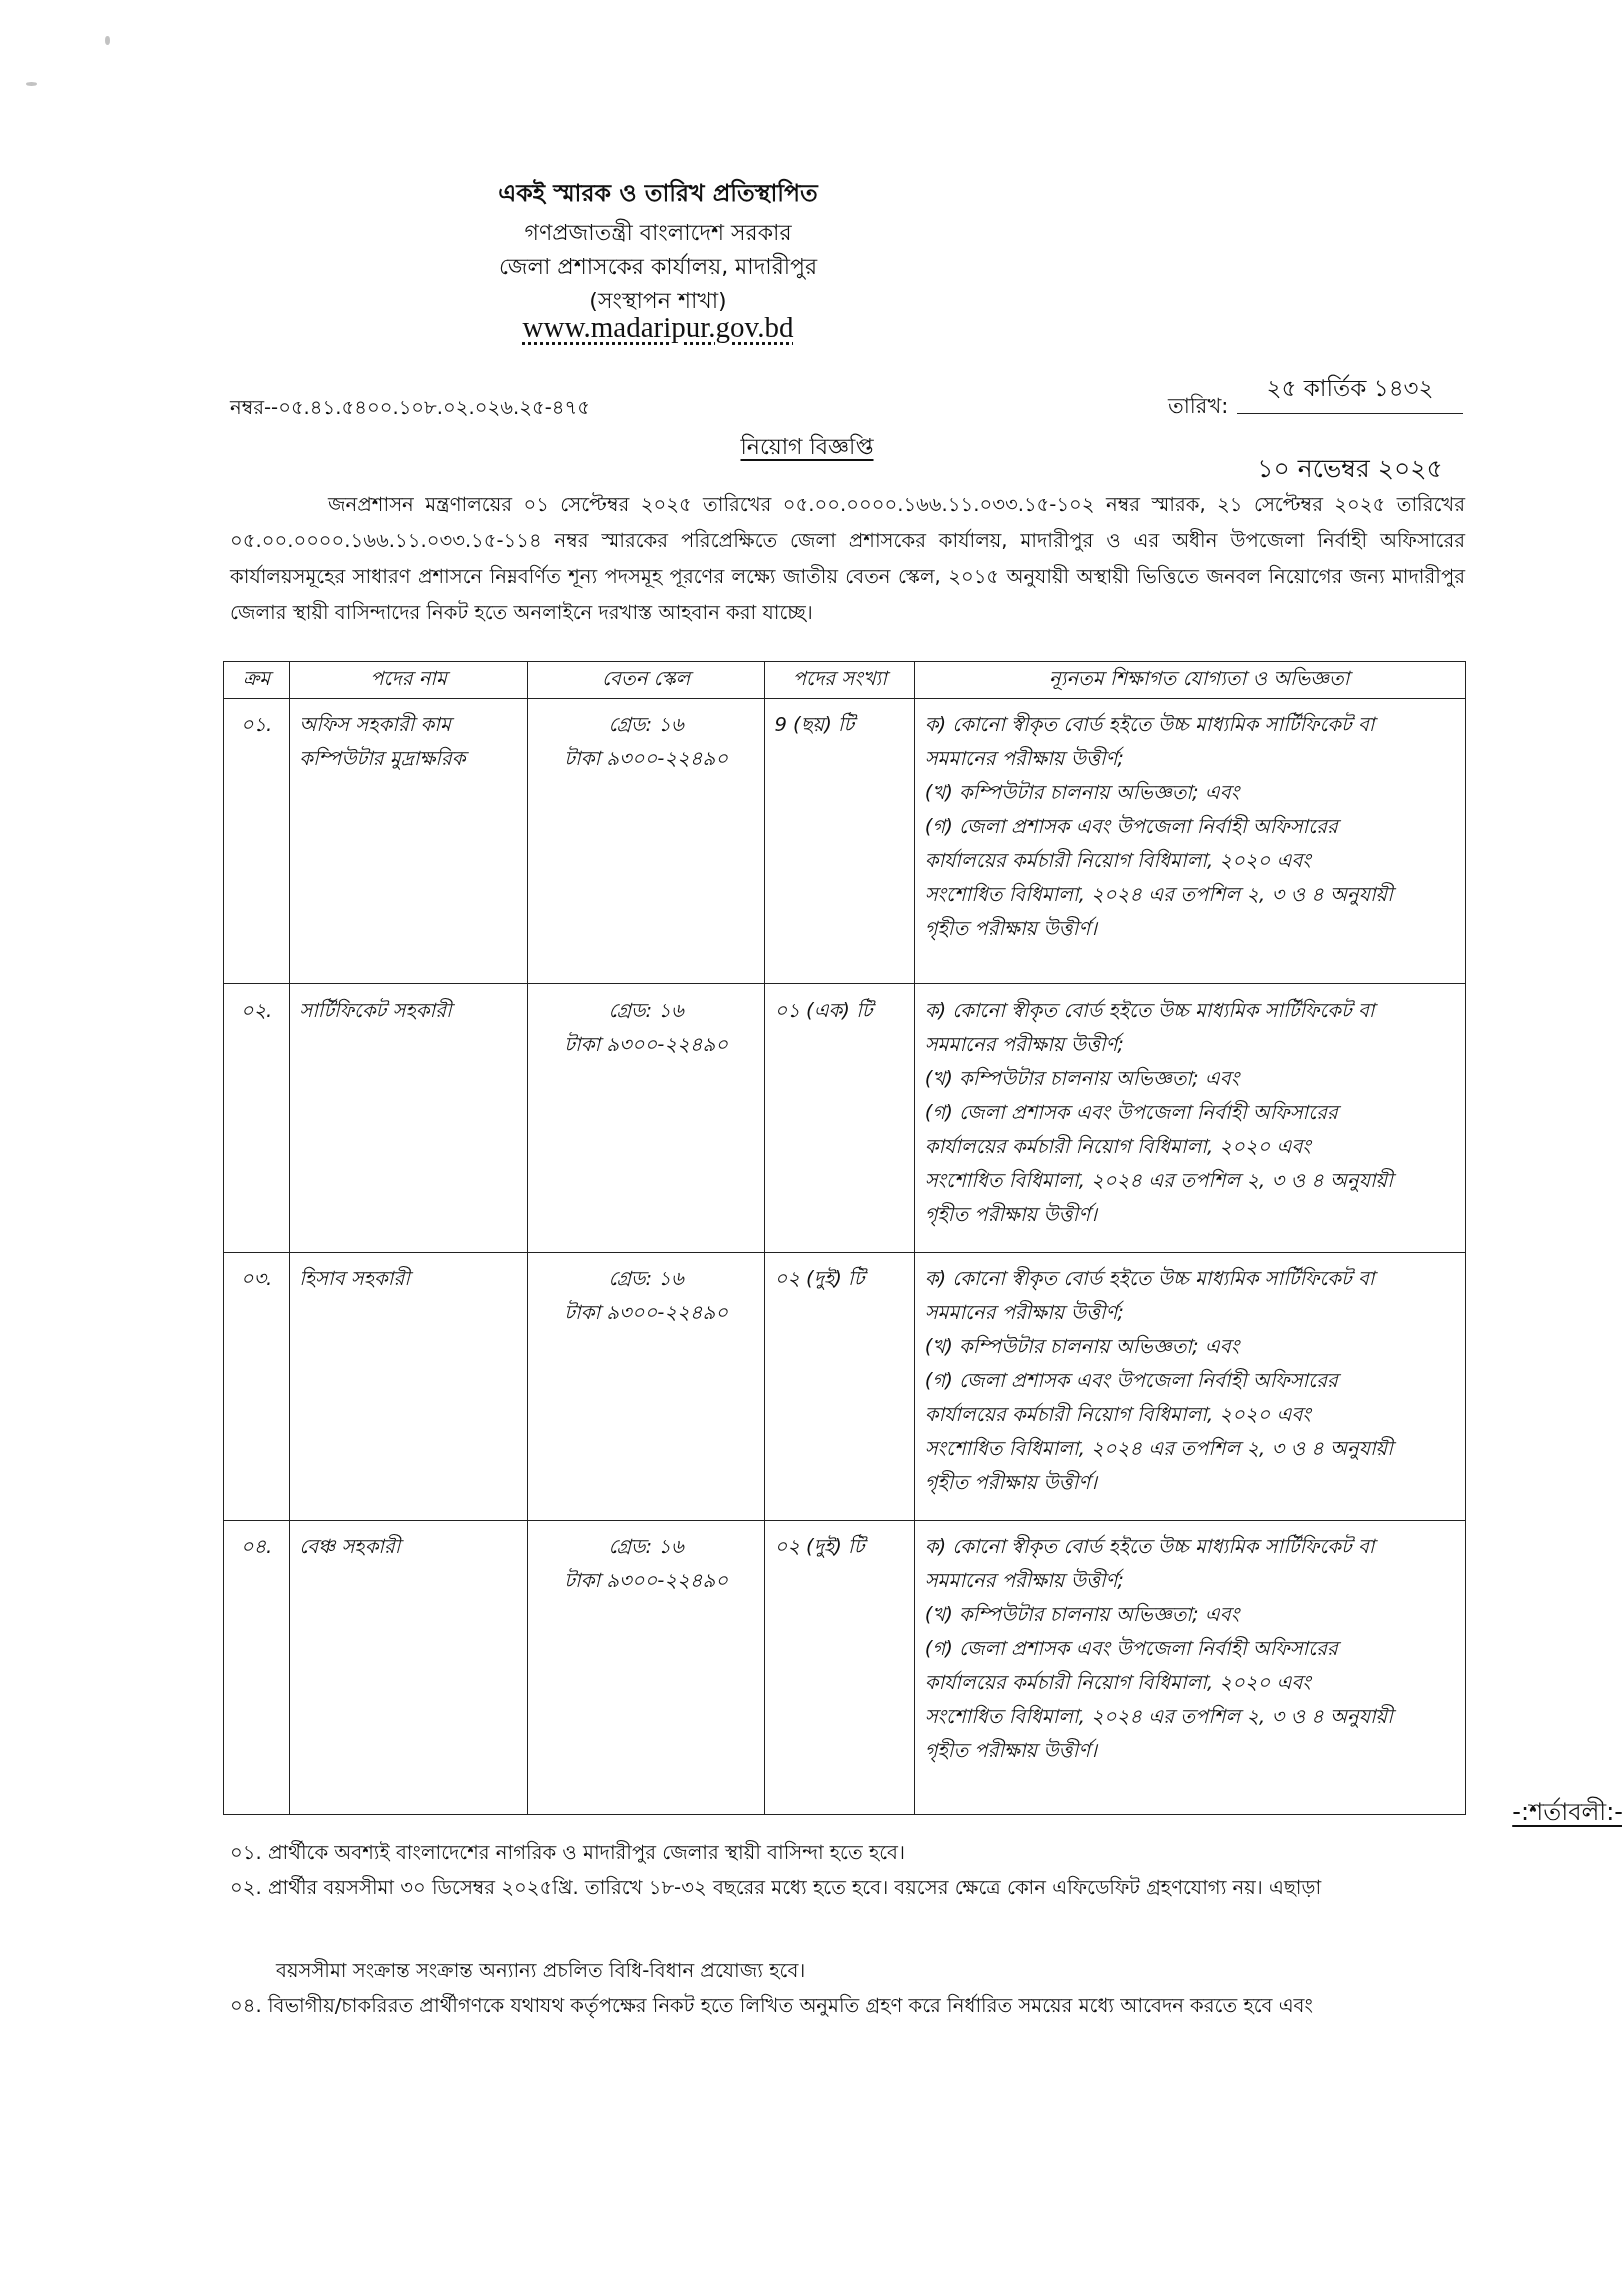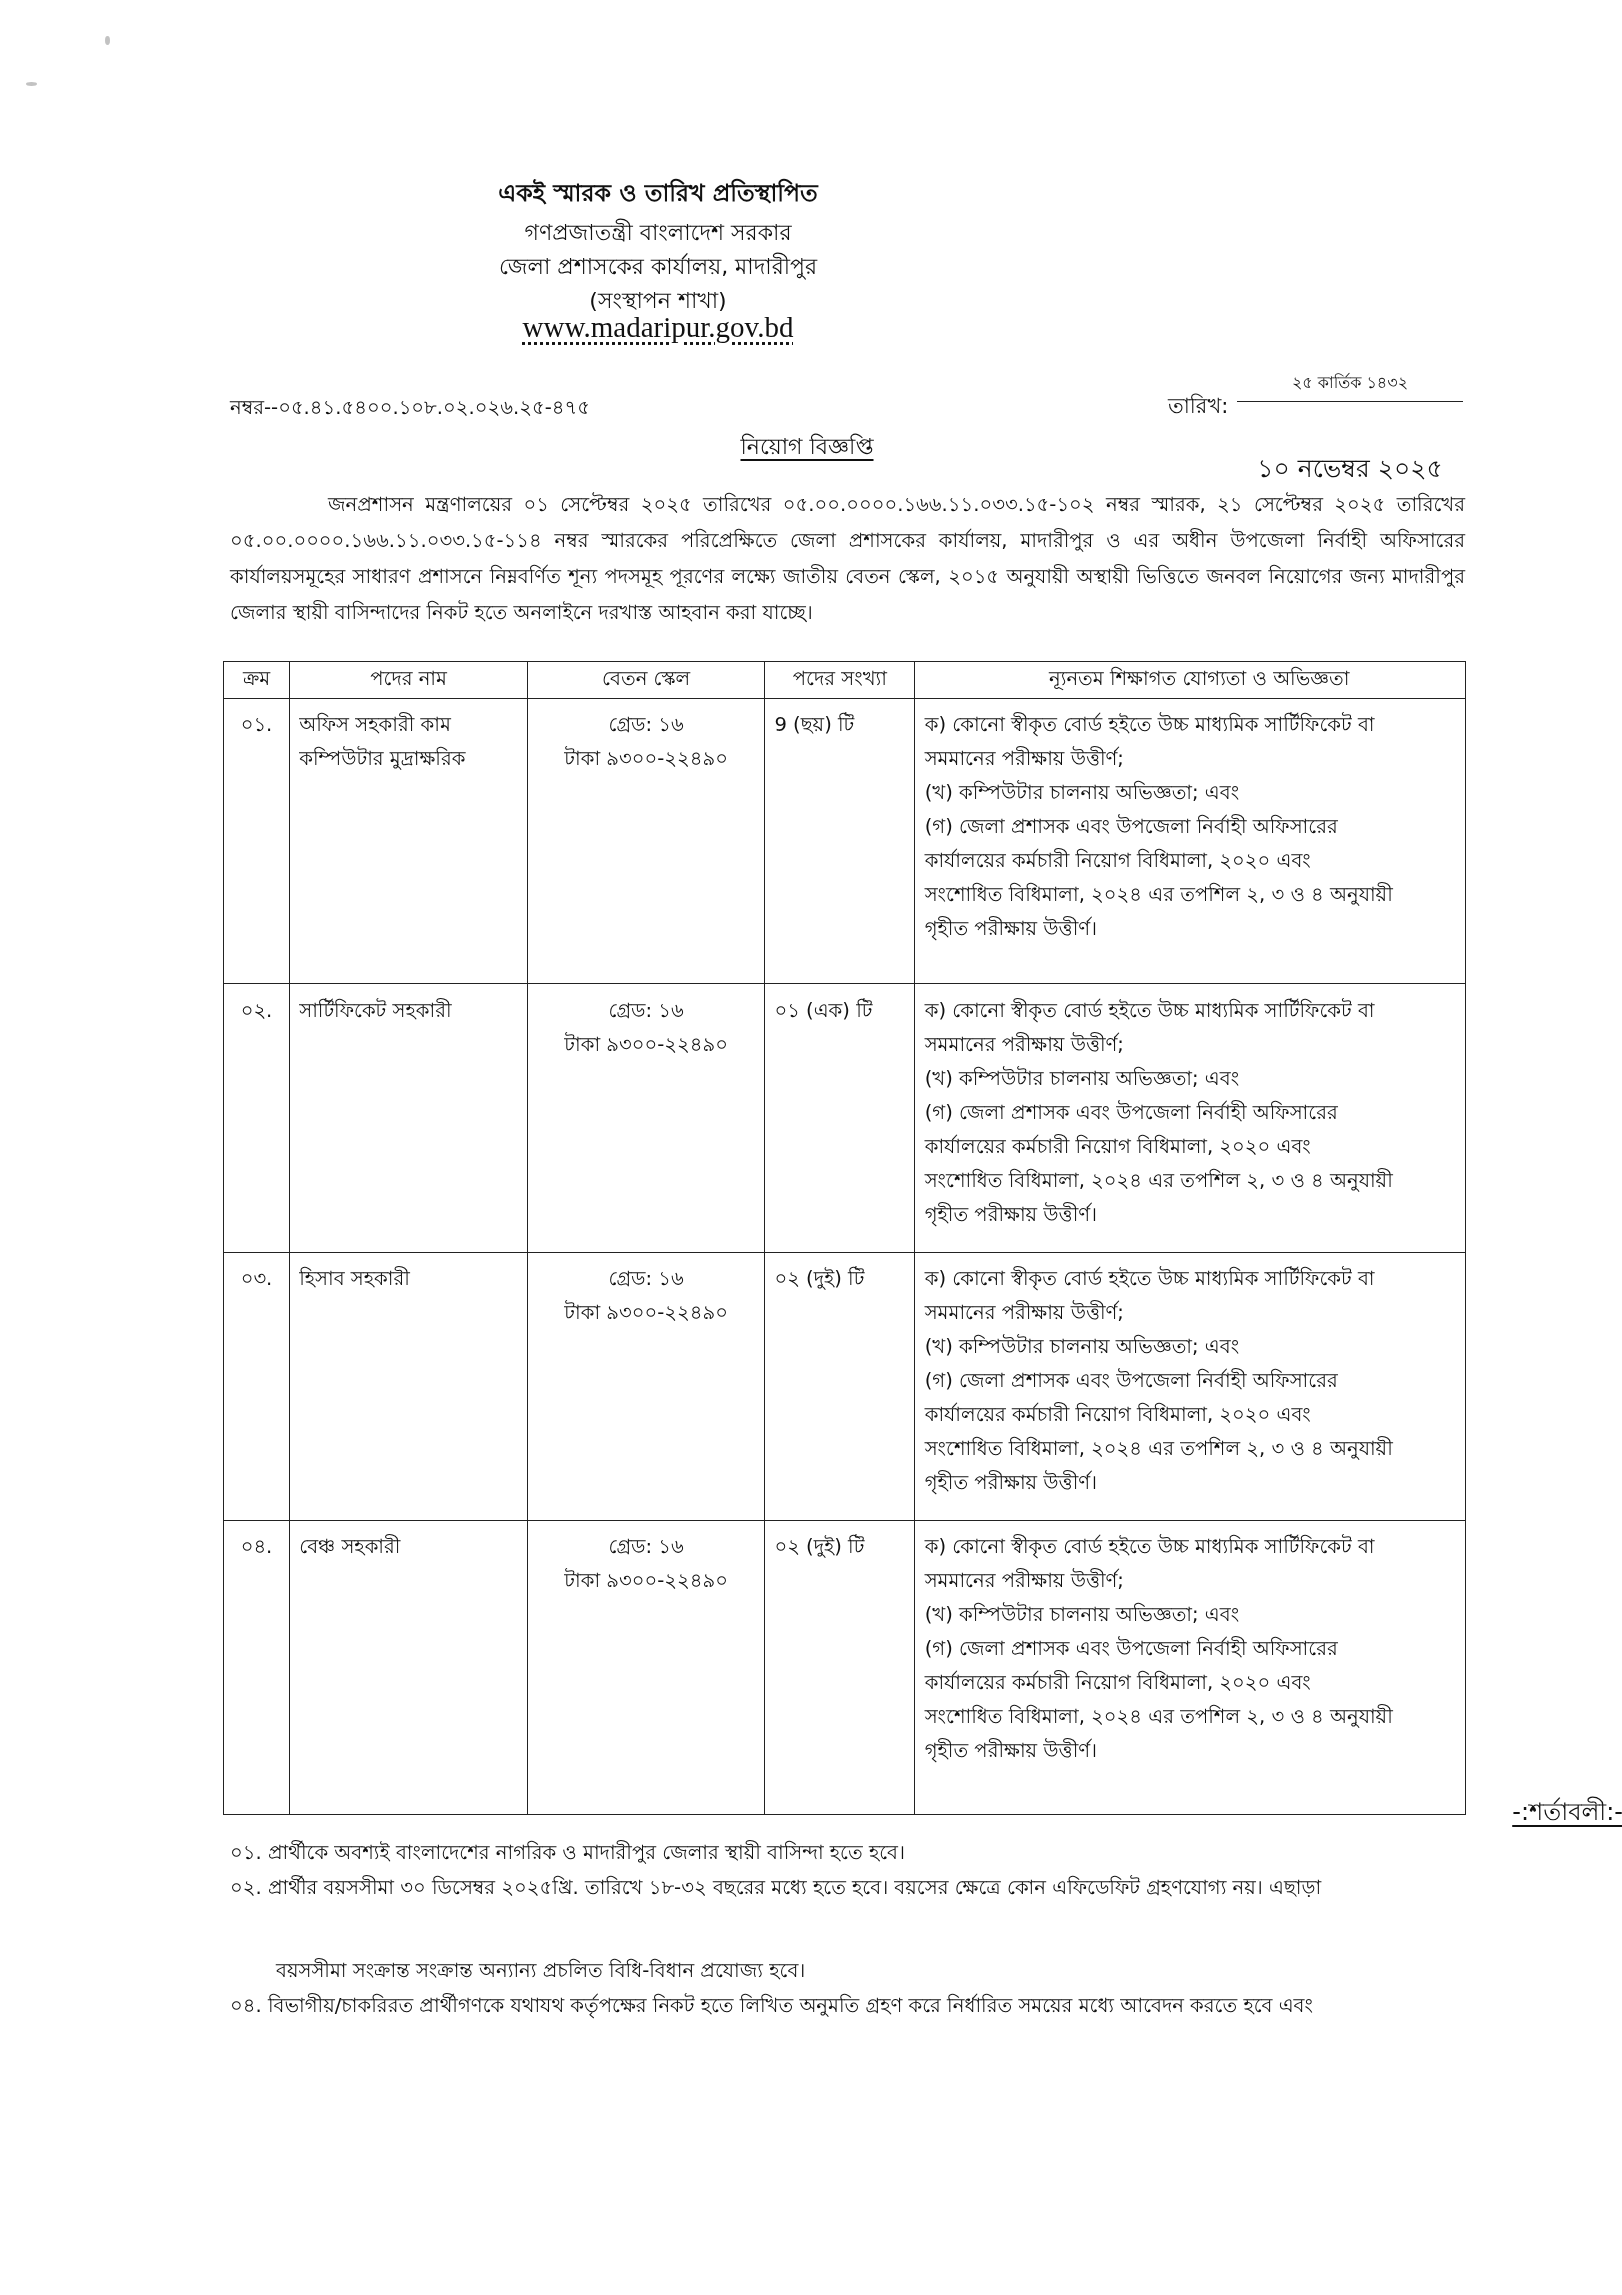--- a/index.html
+++ b/index.html
@@ -13,33 +13,33 @@
   .hdr-line { font-size: 22px; }
   .hdr-gov { top: 215px; }
   .hdr-office { top: 249px; }
   .hdr-branch { top: 283px; }
   .hdr-web { top: 311px; font-family: "Liberation Serif", "DejaVu Serif", serif; font-size: 29px;
              text-decoration: underline; text-decoration-style: dotted; text-underline-offset: 5.2px; }
 
   .memo-no { left: 230px; top: 393px; font-size: 19.6px; }
   .date-block { left: 1168px; top: 370px; width: 301px; height: 72px; }
   .date-label { position: absolute; left: 0; top: 19.6px; font-size: 21px; }
-  .date-top { position: absolute; left: 69px; top: 0; width: 226px; text-align: center; font-size: 16px;
+  .date-top { position: absolute; left: 69px; top: 0; width: 226px; text-align: center; font-size: 23px;
               border-bottom: 1.3px solid #222; padding-bottom: 3.9px; }
   .date-bottom { position: absolute; left: 69px; top: 35px; width: 226px; text-align: center; font-size: 25px; margin-top: 44px; }
 
   .notice-title { left: 0; width: 1614px; top: 429px; text-align: center; font-size: 22px; }
   .notice-title span { text-decoration: underline; text-underline-offset: 5.2px; }
 
   .intro { left: 230px; top: 487px; width: 1235px; font-size: 19.6px; line-height: 36px;
            text-align: justify; text-indent: 98px; }
 
   table.vac { position: absolute; left: 223px; top: 661px; width: 1243px; border-collapse: collapse;
               font-size: 19.6px; }
-  table.vac th, table.vac td { border: 1.3px solid #222; vertical-align: top; }
+  table.vac th, table.vac td { border: 1.3px solid #222; vertical-align: top; font-style: italic; }
   table.vac th { font-weight: normal; height: 34px; vertical-align: middle; text-align: center; }
   table.vac td { padding: 9.2px 9.2px; line-height: 34px; }
   .c-sl { width: 47px; text-align: center; }
   .c-name { width: 220px; }
   .c-scale { width: 219px; text-align: center; }
   .c-count { width: 133px; }
   .c-qual { width: 531px; padding-left: 19px; }
   tr.row1 td { height: 266px; }
   tr.row2 td, tr.row3 td { height: 249px; }
   tr.row4 td { height: 274px; }

